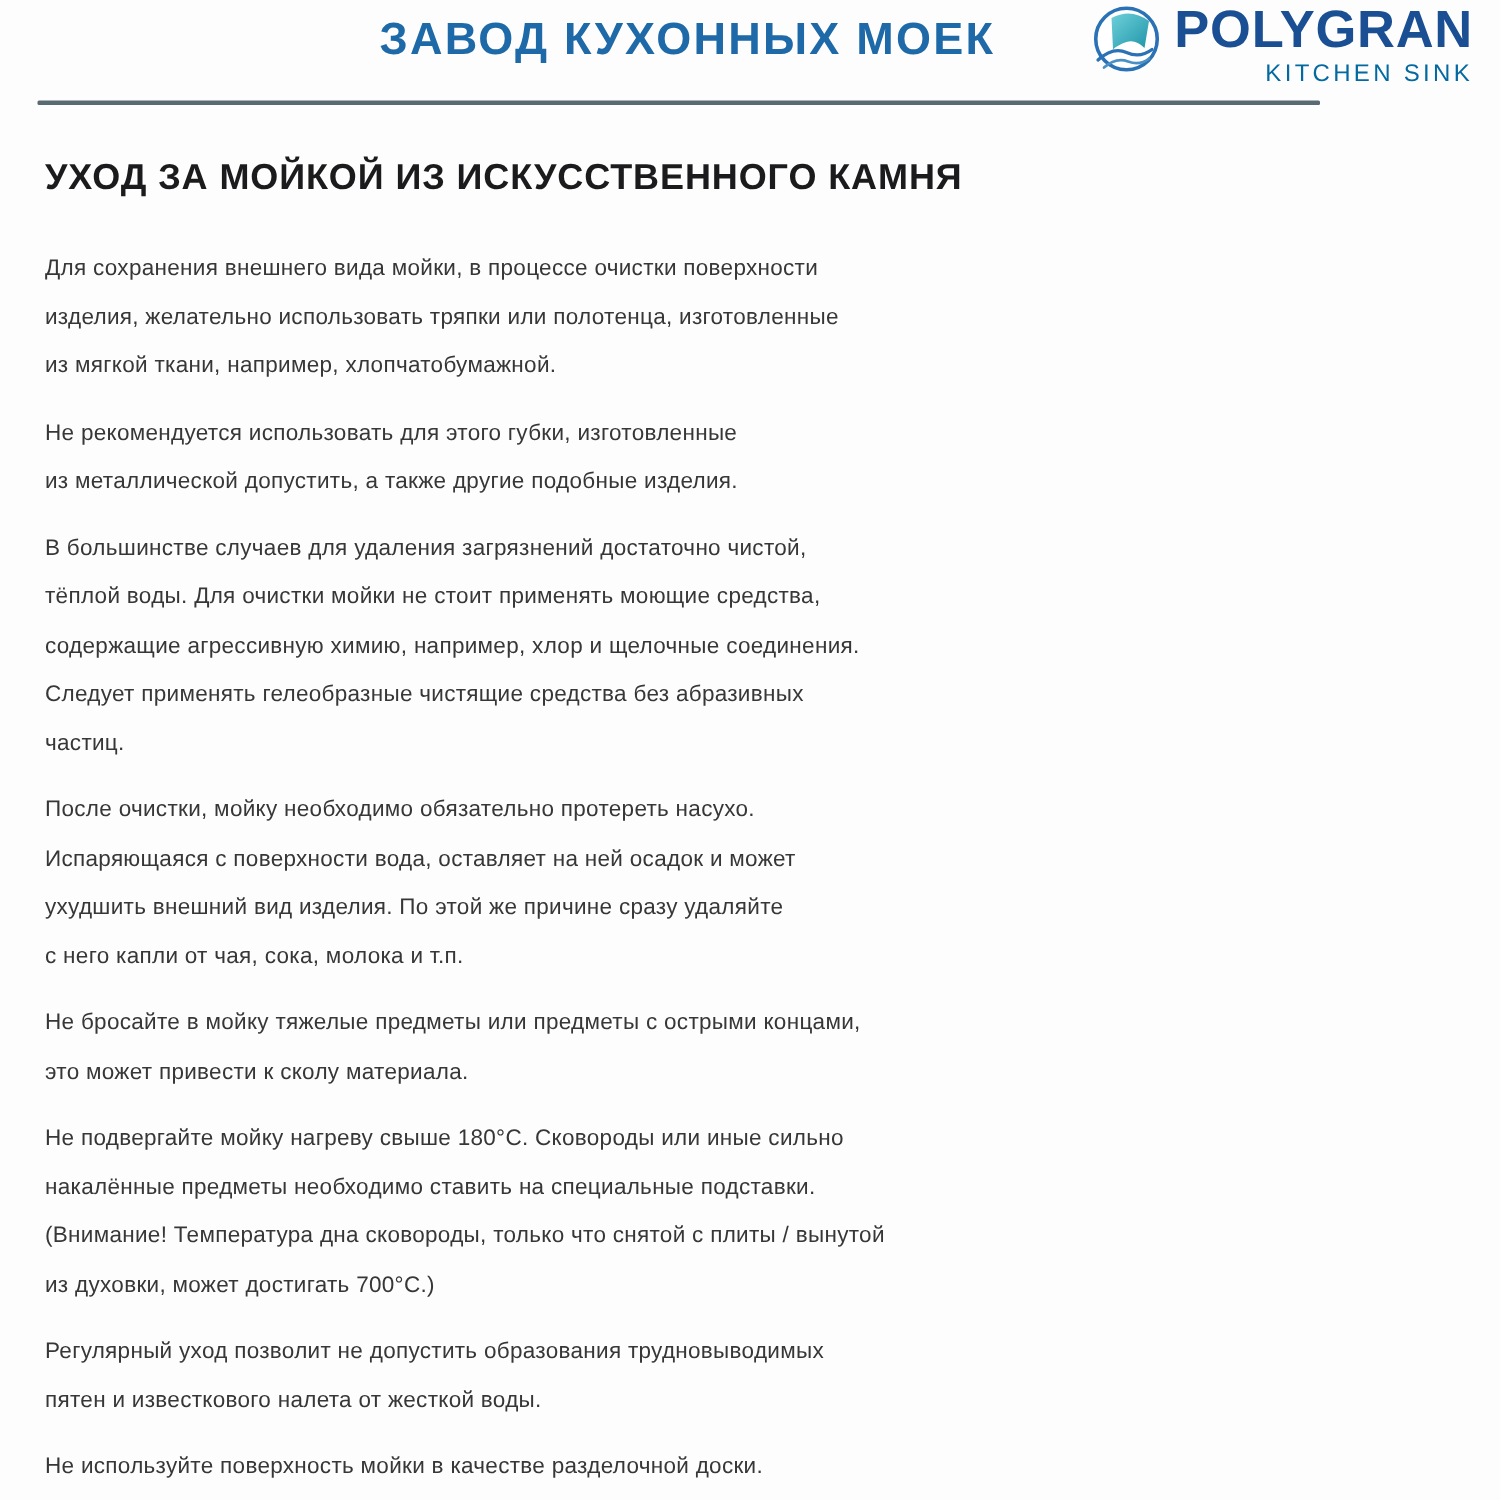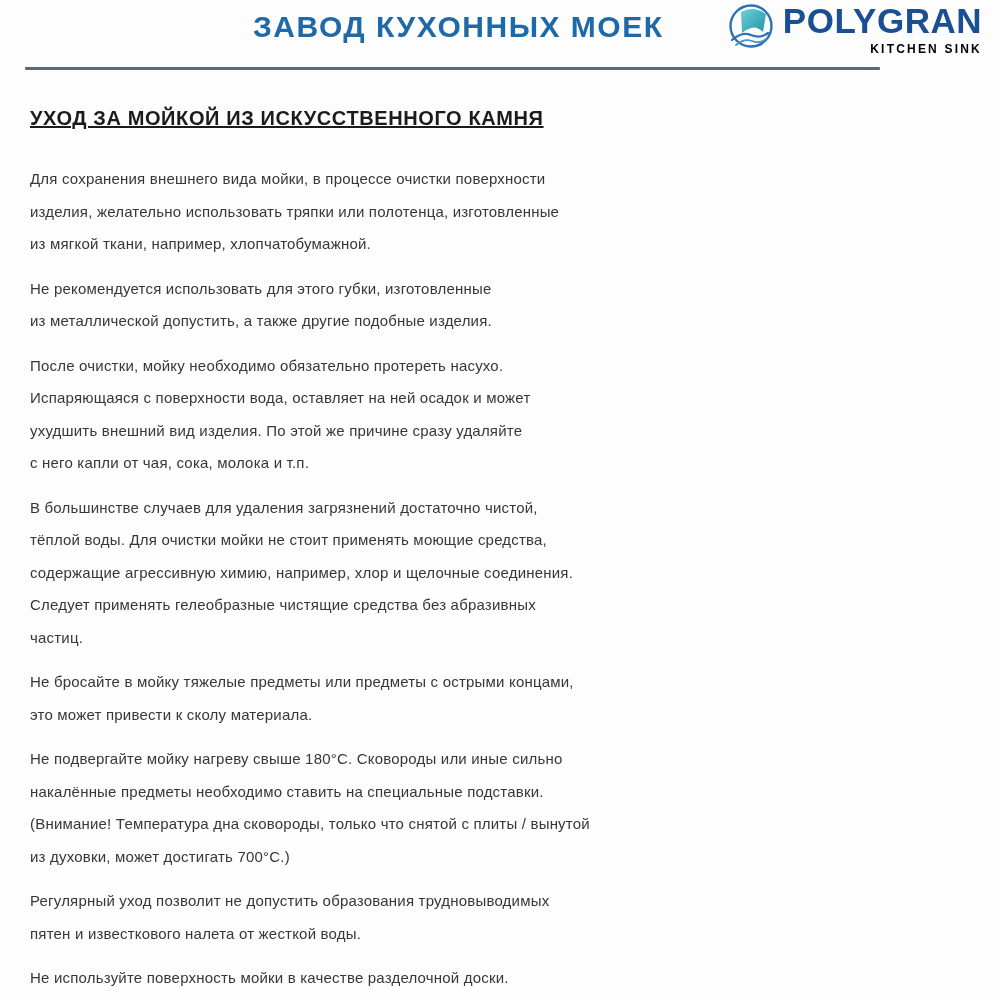--- a/index.html
+++ b/index.html
@@ -14,43 +14,43 @@
     position:relative;height:62px;
   }
   .header-title{
     position:absolute;left:253px;top:10px;
     font-size:30px;font-weight:700;letter-spacing:1.5px;
     color:#1e69a7;
     white-space:nowrap;
   }
   .logo{
     position:absolute;right:18px;top:0;
-    display:flex;align-items:center;
+    display:flex;align-items:flex-start;
   }
   .logo-icon{margin-top:2px;margin-right:8px;}
   .logo-text{display:flex;flex-direction:column;align-items:flex-end;}
   .brand{
     font-size:35px;font-weight:700;letter-spacing:0.5px;
     color:#1b4f93;line-height:40px;
   }
   .tagline{
-    font-size:12px;font-weight:700;letter-spacing:2.2px;
-    color:#000000;margin-top:1px;
+    font-size:16px;font-weight:400;letter-spacing:2.2px;
+    color:#0369a1;margin-top:1px;
   }
   
   .divider{
     margin:5px 0 0 25px;width:855px;height:3px;
     background:#5a6a73;border-radius:1px;
   }
   
   main{padding:0 60px 0 30px;}
   h1{
     margin:31px 0 27px 0;
-    font-size:20px;font-weight:700;letter-spacing:0.6px;
-    color:#1b1b1d;line-height:35px;text-decoration:underline;
+    font-size:24px;font-weight:700;letter-spacing:0.6px;
+    color:#1b1b1d;line-height:35px;
   }
   .para{
     margin:0 0 12px 0;
     font-size:15px;line-height:32.5px;letter-spacing:0.2px;
     color:#373737;
     white-space:pre-line;
   }
 </style>
 </head>
 <body>
@@ -85,29 +85,29 @@
   <div class="divider"></div>
 
   <main>
     <h1>УХОД ЗА МОЙКОЙ ИЗ ИСКУССТВЕННОГО КАМНЯ</h1>
 
     <p class="para">Для сохранения внешнего вида мойки, в процессе очистки поверхности
 изделия, желательно использовать тряпки или полотенца, изготовленные
 из мягкой ткани, например, хлопчатобумажной.</p>
     <p class="para">Не рекомендуется использовать для этого губки, изготовленные
 из металлической допустить, а также другие подобные изделия.</p>
-    <p class="para">После очистки, мойку необходимо обязательно протереть насухо.
-Испаряющаяся с поверхности вода, оставляет на ней осадок и может
-ухудшить внешний вид изделия. По этой же причине сразу удаляйте
-с него капли от чая, сока, молока и т.п.</p>
     <p class="para">В большинстве случаев для удаления загрязнений достаточно чистой,
 тёплой воды. Для очистки мойки не стоит применять моющие средства,
 содержащие агрессивную химию, например, хлор и щелочные соединения.
 Следует применять гелеобразные чистящие средства без абразивных
 частиц.</p>
+    <p class="para">После очистки, мойку необходимо обязательно протереть насухо.
+Испаряющаяся с поверхности вода, оставляет на ней осадок и может
+ухудшить внешний вид изделия. По этой же причине сразу удаляйте
+с него капли от чая, сока, молока и т.п.</p>
     <p class="para">Не бросайте в мойку тяжелые предметы или предметы с острыми концами,
 это может привести к сколу материала.</p>
     <p class="para">Не подвергайте мойку нагреву свыше 180°С. Сковороды или иные сильно
 накалённые предметы необходимо ставить на специальные подставки.
 (Внимание! Температура дна сковороды, только что снятой с плиты / вынутой
 из духовки, может достигать 700°С.)</p>
     <p class="para">Регулярный уход позволит не допустить образования трудновыводимых
 пятен и известкового налета от жесткой воды.</p>
     <p class="para">Не используйте поверхность мойки в качестве разделочной доски.</p>
   </main>

